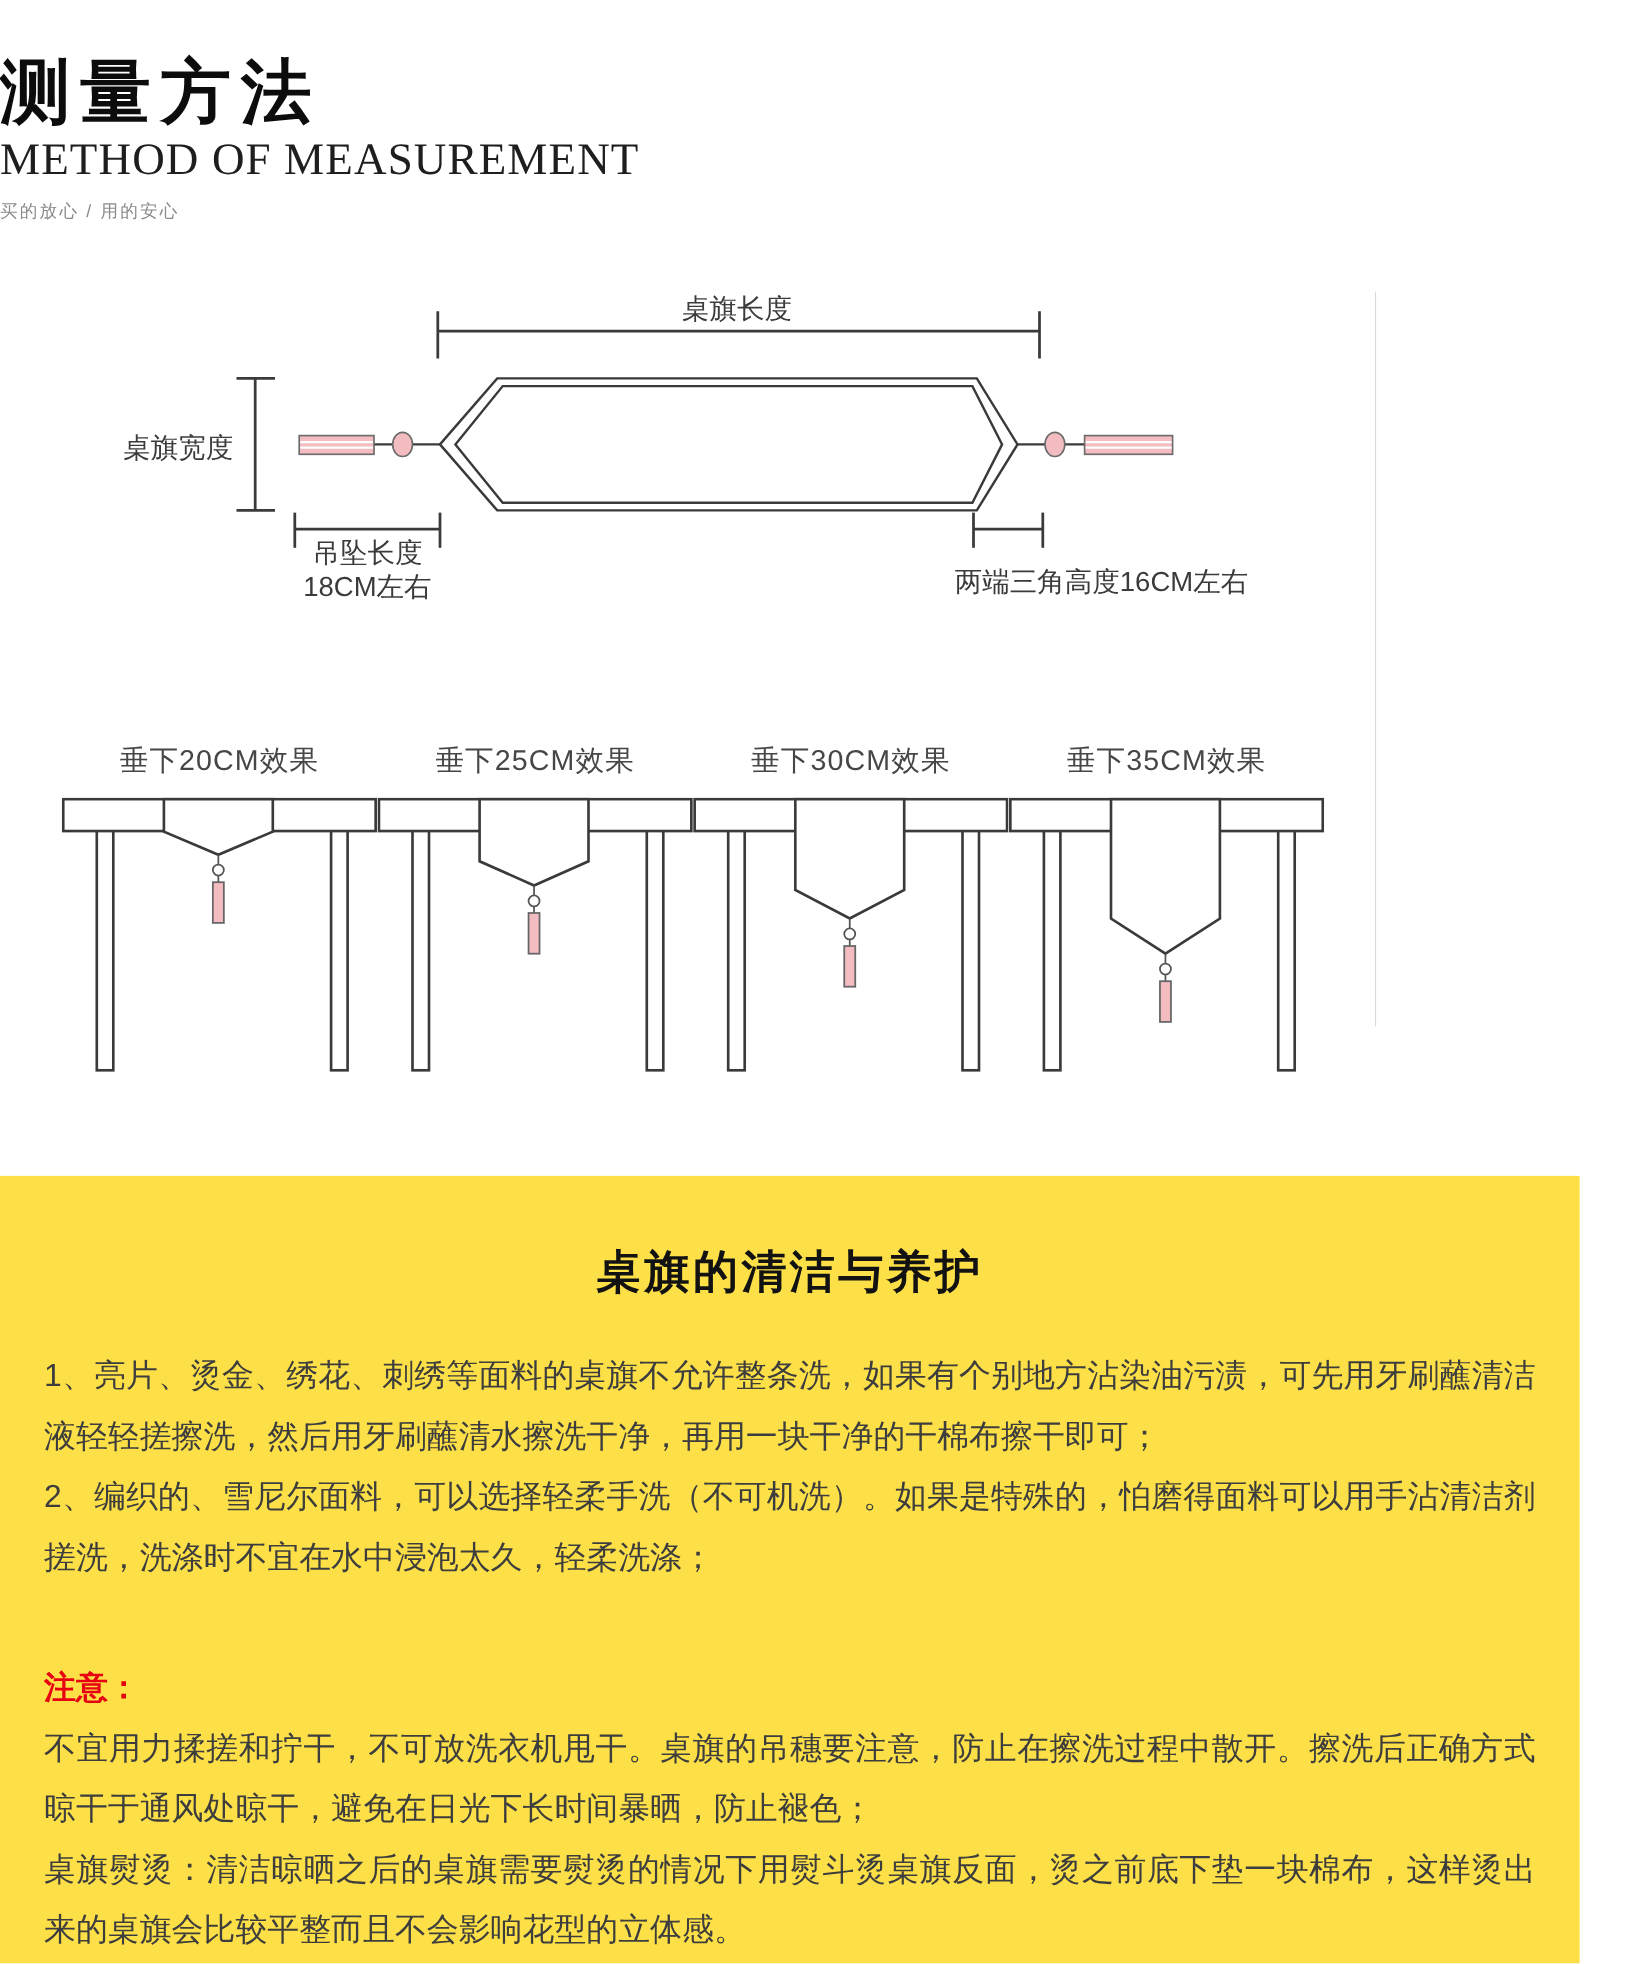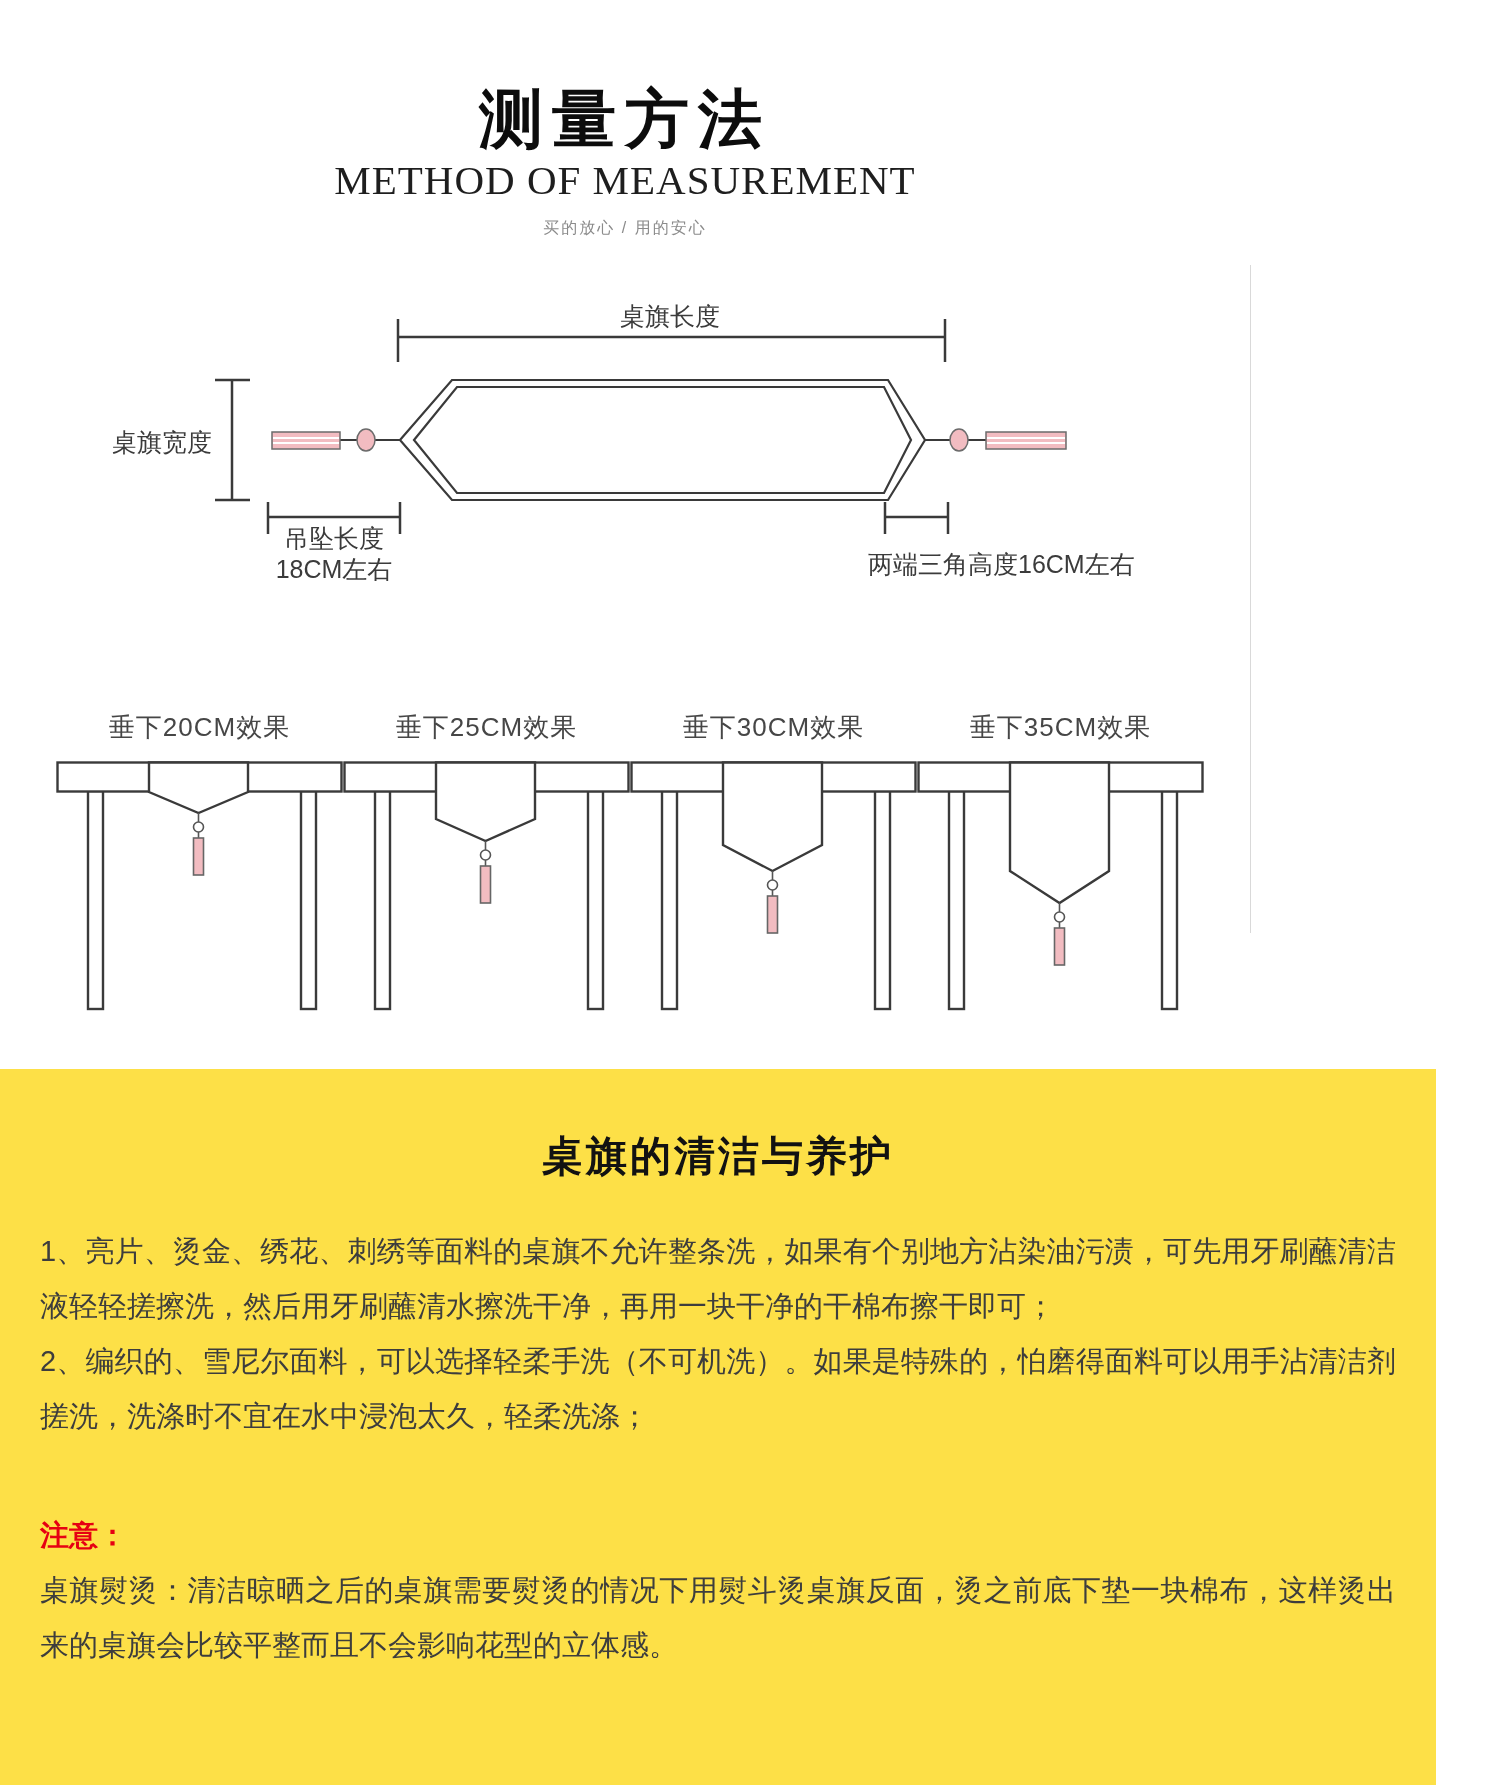--- a/index.html
+++ b/index.html
@@ -3,21 +3,21 @@
 <meta charset="utf-8">
 <style>
   html,body { margin:0; padding:0; background:#ffffff; }
   .page {
     position:relative; width:1500px; height:1785px; background:#ffffff;
     font-family:"Liberation Sans", sans-serif; overflow:hidden;
   }
   .content { position:relative; width:1250px; }
 
   
-  .hdr { padding-top:48px; text-align:center;margin-top:36px; }
+  .hdr { padding-top:48px; text-align:left; }
   .hdr-title { font-size:64px; font-weight:bold; color:#0c0c0c; letter-spacing:9px; line-height:1.1; }
   .hdr-sub { font-family:"Liberation Serif", serif; font-size:41px; color:#1e1e1e; letter-spacing:1px; margin-top:4px; line-height:1.1; }
   .hdr-tag { font-size:16px; color:#8b8b8b; letter-spacing:2px; margin-top:15px; }
 
   
   .diagram { position:relative; width:1250px; height:345px; margin-top:53px; }
   .diagram svg { position:absolute; left:0; top:0; }
   .dlabel { position:absolute; font-size:25px; color:#3b3b3b; white-space:nowrap; }
   .dlabel.center { text-align:center; }
 
@@ -176,18 +176,19 @@
 
     </div>
   </div>
 
   <div class="care">
     <div class="care-title">桌旗的清洁与养护</div>
     <div class="care-body">
       <p class="care-p">1、亮片、烫金、绣花、刺绣等面料的桌旗不允许整条洗，如果有个别地方沾染油污渍，可先用牙刷蘸清洁液轻轻搓擦洗，然后用牙刷蘸清水擦洗干净，再用一块干净的干棉布擦干即可；</p>
       <p class="care-p">2、编织的、雪尼尔面料，可以选择轻柔手洗（不可机洗）。如果是特殊的，怕磨得面料可以用手沾清洁剂搓洗，洗涤时不宜在水中浸泡太久，轻柔洗涤；</p>
       <div class="note-label">注意：</div>
+      <p class="care-p">不宜用力揉搓和拧干，不可放洗衣机甩干。桌旗的吊穗要注意，防止在擦洗过程中散开。擦洗后正确方式晾干于通风处晾干，避免在日光下长时间暴晒，防止褪色；</p>
       <p class="care-p">桌旗熨烫：清洁晾晒之后的桌旗需要熨烫的情况下用熨斗烫桌旗反面，烫之前底下垫一块棉布，这样烫出来的桌旗会比较平整而且不会影响花型的立体感。</p>
     </div>
   </div>
 
   <div class="right-rule"></div>
 </div>
 
 </body></html>

